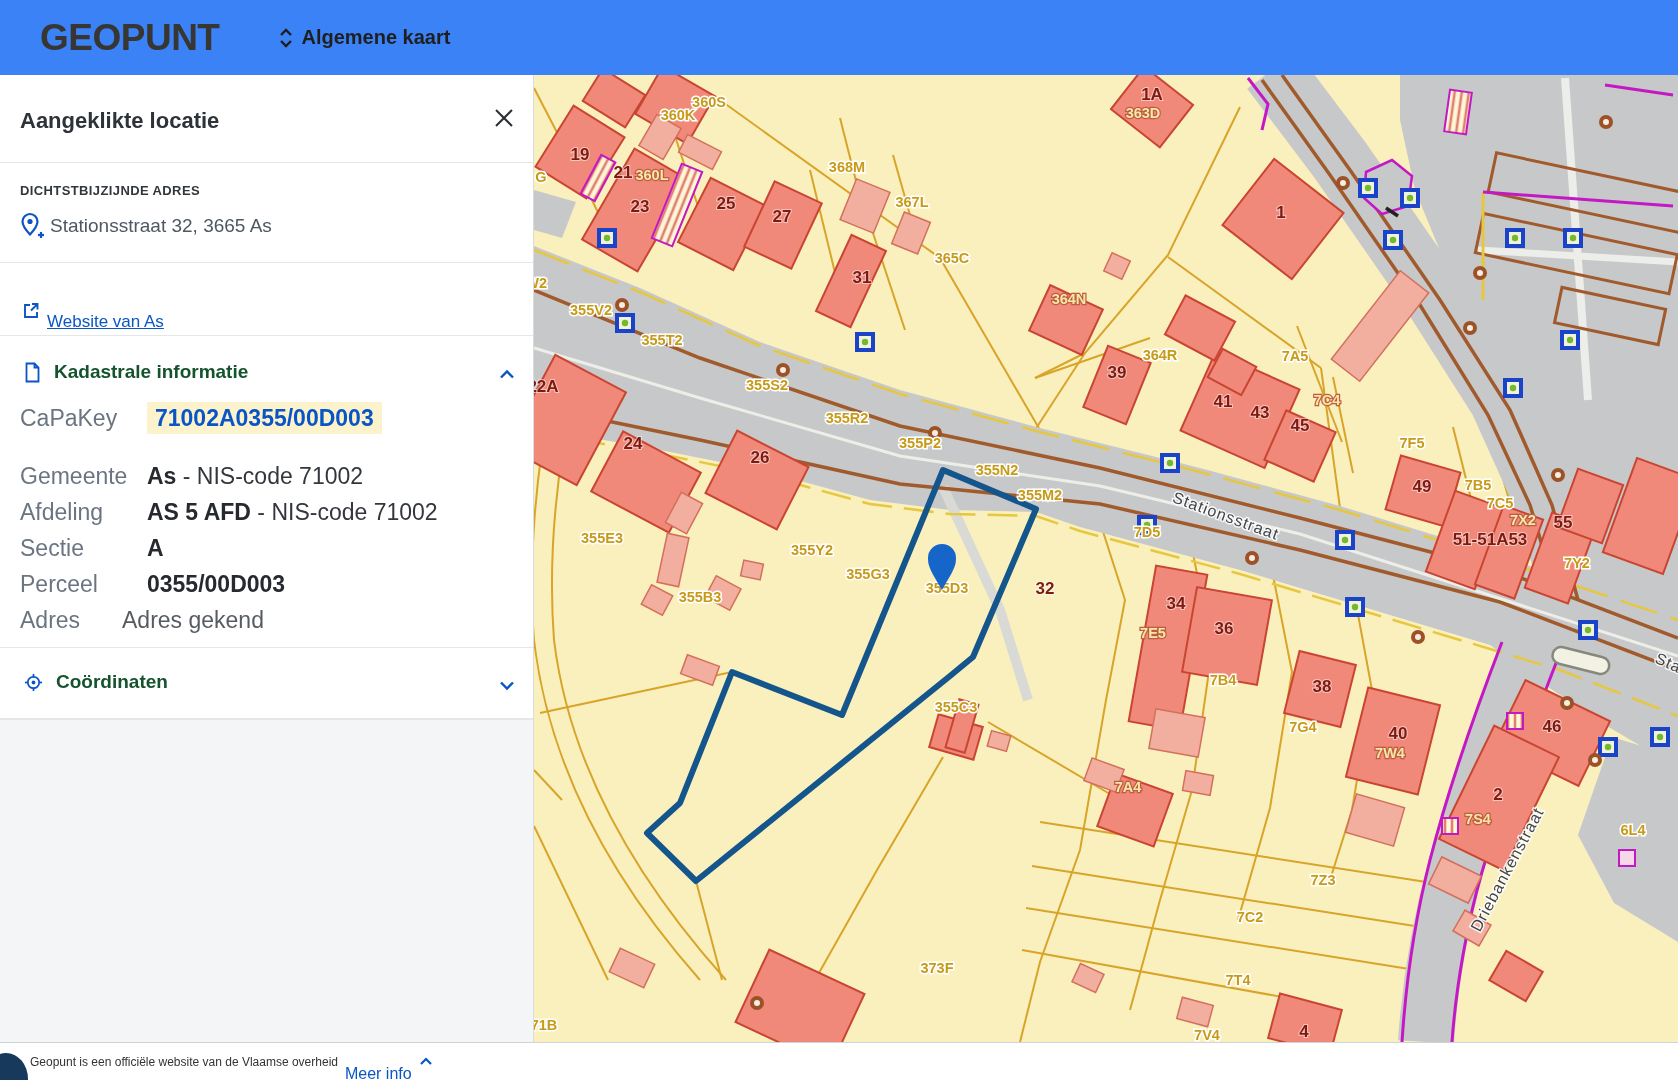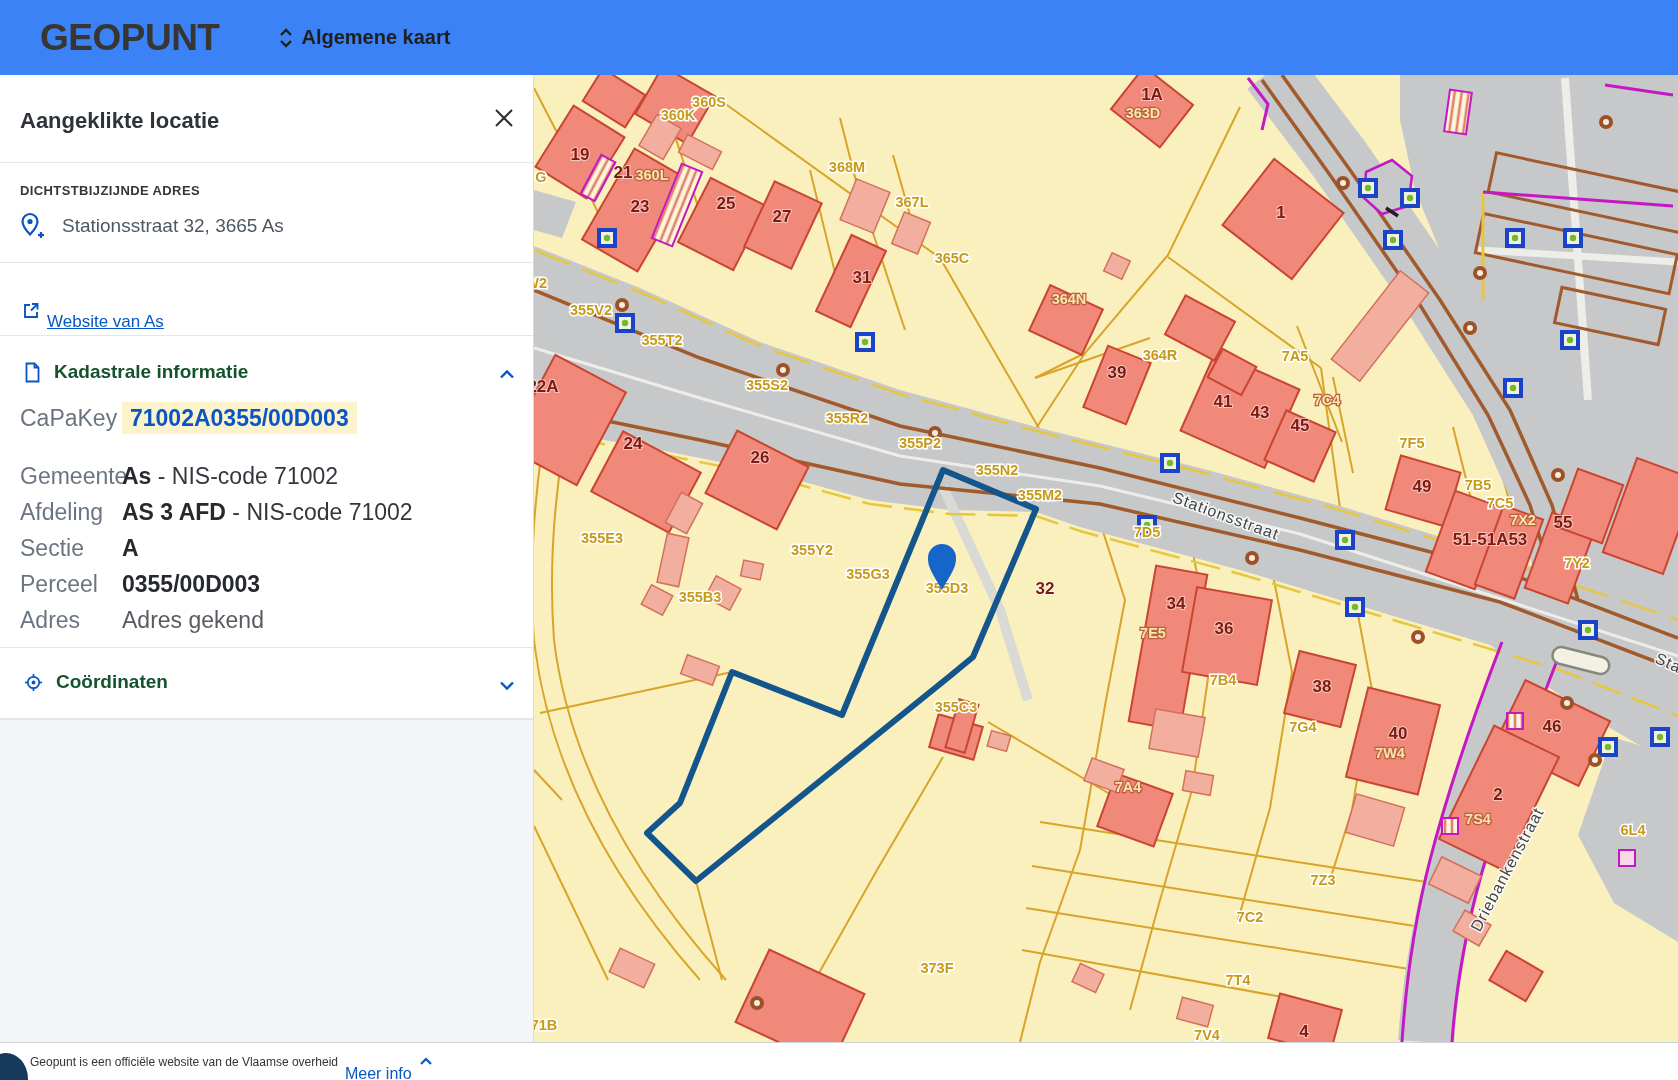--- a/index.html
+++ b/index.html
@@ -8,34 +8,34 @@
   .header{position:absolute;left:0;top:0;width:1678px;height:75px;background:#3b82f6;display:flex;align-items:center;}
   .logo{font-size:37px;font-weight:bold;letter-spacing:-0.5px;color:#373632;margin-left:40px;}
   .map-selector{display:flex;align-items:center;gap:8px;margin-left:60px;cursor:pointer;justify-content:center;}
   .map-selector span{font-size:20px;font-weight:bold;color:#1f1f1f;}
   
   .sidebar{position:absolute;left:0;top:75px;width:534px;height:967px;background:#fff;border-right:1px solid #d9dde1;box-sizing:border-box;}
   .sidebar .divider{position:absolute;left:0;width:100%;height:0;border-top:1px solid #e4e7ea;}
   .panel-title{position:absolute;left:20px;top:33px;font-size:22px;font-weight:bold;color:#2d3339;}
   .close-btn{position:absolute;right:14px;top:28px;width:30px;height:30px;display:flex;align-items:center;justify-content:center;cursor:pointer;}
   .small-caps-label{position:absolute;left:20px;top:108px;font-size:13px;font-weight:bold;color:#32373c;letter-spacing:.03em;}
-  .address-row{position:absolute;left:20px;top:136px;display:flex;align-items:center;gap:18px;}
+  .address-row{position:absolute;left:20px;top:136px;display:flex;align-items:center;gap:6px;}
   .address-row span{font-size:19px;color:#4d5863;}
   .link-row{position:absolute;left:22px;top:213px;display:flex;align-items:center;gap:8px;cursor:pointer;}
   .link-row a,.footer a{font-size:17px;color:#0a57c4;text-decoration:underline;cursor:pointer;margin-top:24px;}
   .section-head{position:absolute;left:24px;display:flex;align-items:center;gap:13px;cursor:pointer;}
   .section-head b{font-size:19px;color:#14532d;}
   .section-head.kad{top:286px;}
   .section-head.coord{top:596px;}
   .chev{position:absolute;right:16px;width:20px;height:20px;cursor:pointer;}
   .fields{position:absolute;left:0;top:330px;width:100%;}
   .frow{position:absolute;left:20px;width:494px;height:24px;font-size:23px;}
   .frow .flabel{position:absolute;left:0;color:#6b7582;}
   .frow .fvalue{position:absolute;left:102px;color:#33373d;}
-  .frow .fvalue b{color:#26292e;}
+  .frow .fvalue b{color:#26292e;margin-left:25px;}
   .frow .fvalue.hl b{background:#fcf3cd;color:#0a55c5;padding:3px 8px;}
   .frow .fvalue.muted{color:#565c62;}
   .gray-rest{position:absolute;left:0;top:644px;width:533px;height:323px;background:#f4f5f6;border-top:1px solid #e4e7ea;}
   
   .map{position:absolute;left:534px;top:75px;width:1144px;height:967px;cursor:crosshair;}
   .map svg{display:block;}
   .scalebar{position:absolute;left:184px;top:941px;width:465px;height:26px;background:rgba(255,255,255,.82);display:flex;align-items:center;font-size:15px;color:#3a3a3a;}
   .scalebar .proj{margin-left:34px;}
   .scalebar .bar{margin-left:22px;width:95px;height:9px;border-left:2px solid #4a4a4a;border-right:2px solid #4a4a4a;border-bottom:2px solid #4a4a4a;position:relative;}
   .scalebar .bar i{position:absolute;left:0;right:0;top:-9px;text-align:center;font-style:normal;font-size:14px;}
@@ -106,21 +106,21 @@
       <div class="frow" style="top: 0px;">
         <span class="flabel">CaPaKey</span>
         <span class="fvalue hl"><b>71002A0355/00D003</b></span>
       </div>
       <div class="frow" style="top: 58px;">
         <span class="flabel">Gemeente</span>
         <span class="fvalue"><b>As</b> - NIS-code 71002</span>
       </div>
       <div class="frow" style="top: 94px;">
         <span class="flabel">Afdeling</span>
-        <span class="fvalue"><b>AS 3 AFD</b> - NIS-code 71002</span>
+        <span class="fvalue"><b>AS 5 AFD</b> - NIS-code 71002</span>
       </div>
       <div class="frow" style="top: 130px;">
         <span class="flabel">Sectie</span>
         <span class="fvalue"><b>A</b></span>
       </div>
       <div class="frow" style="top: 166px;">
         <span class="flabel">Perceel</span>
         <span class="fvalue"><b>0355/00D003</b></span>
       </div>
       <div class="frow" style="top: 202px;">

